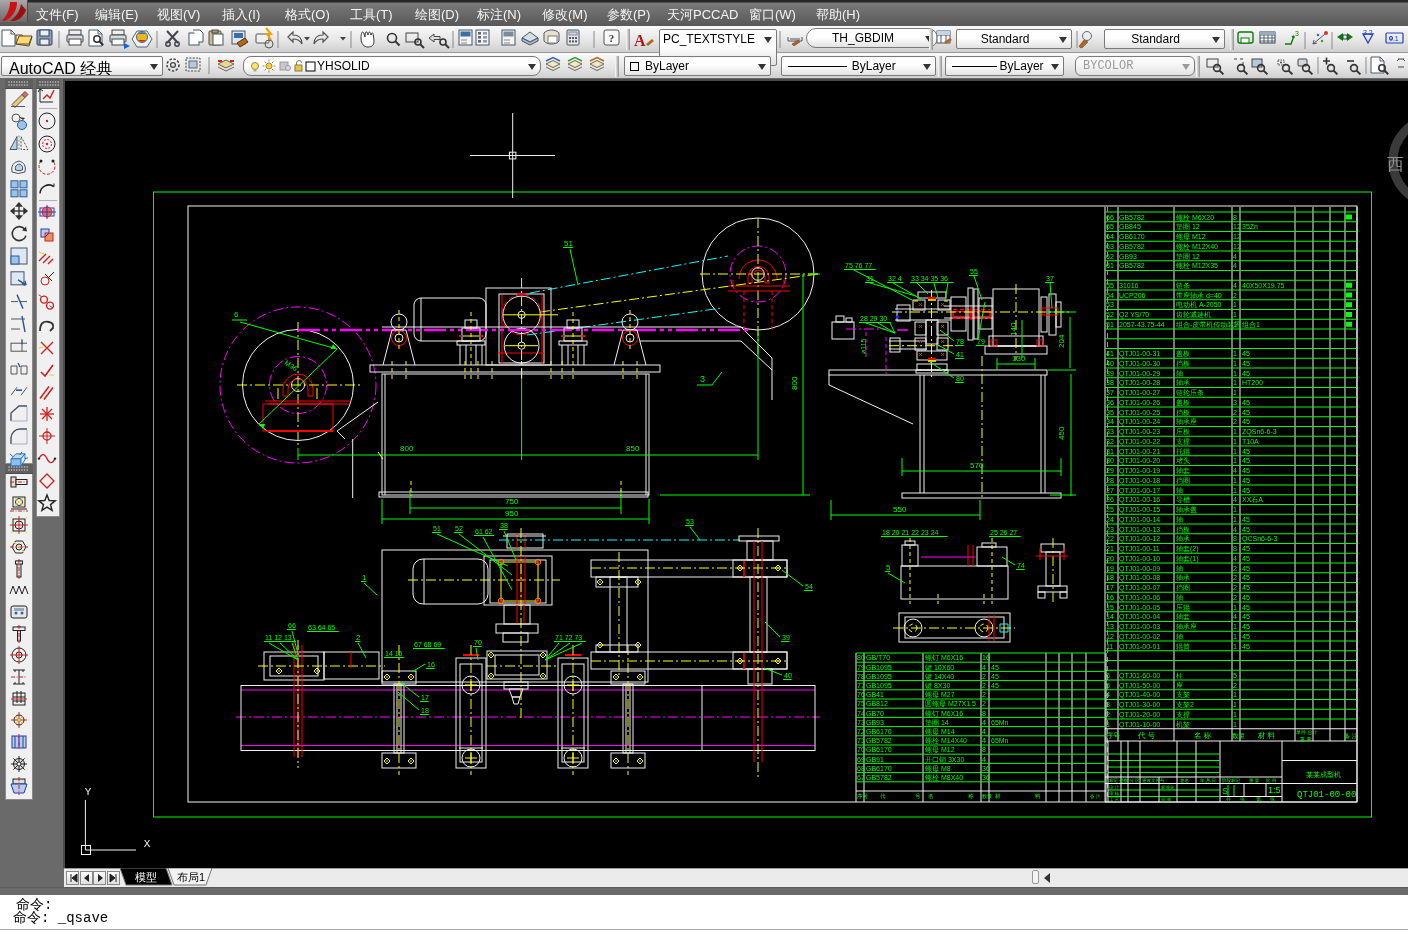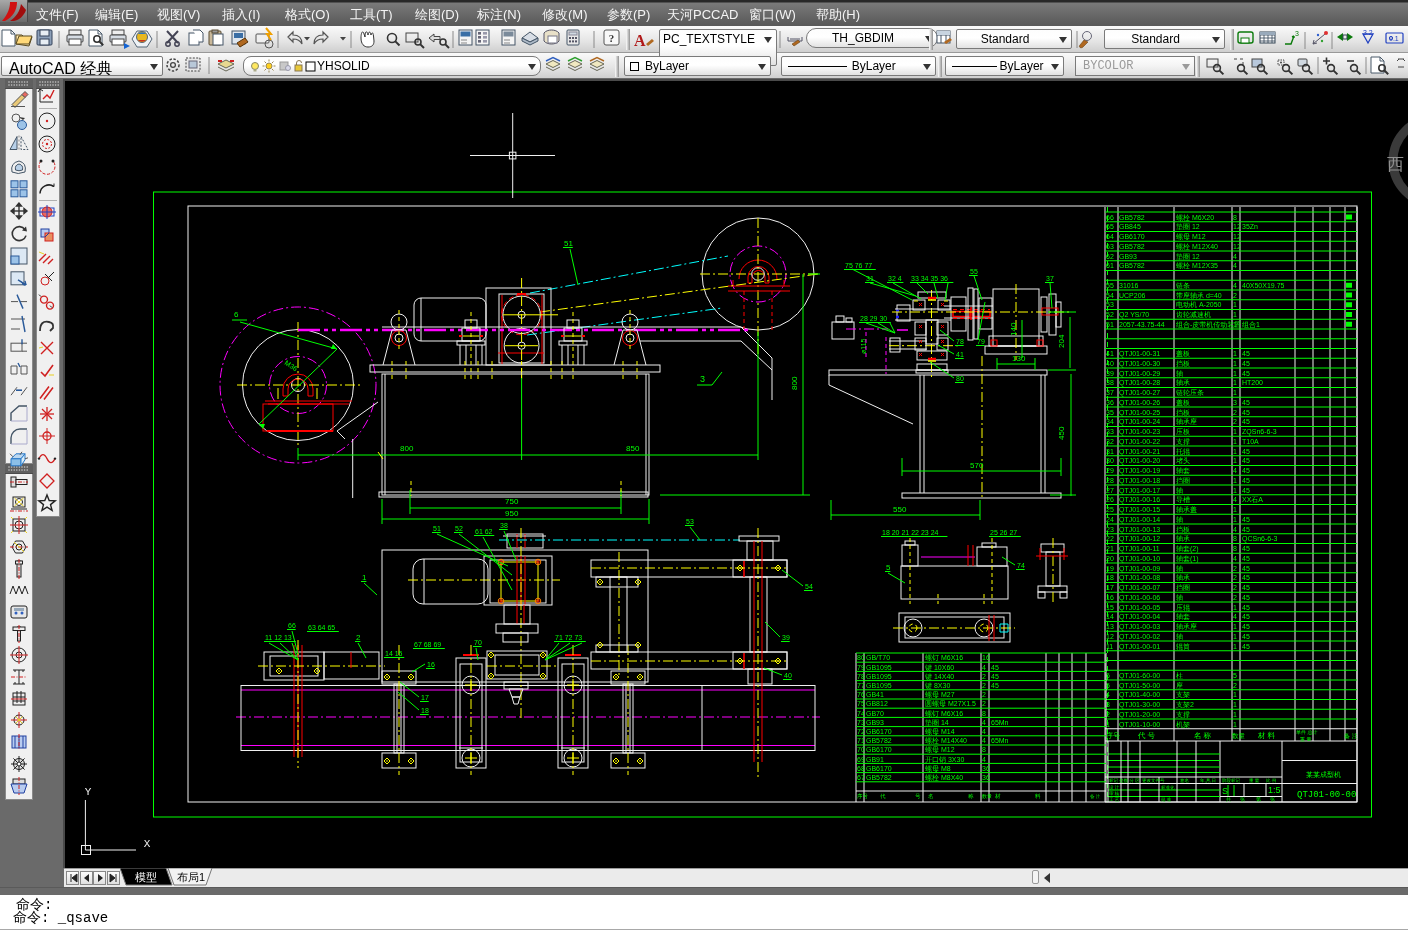--- a/index.html
+++ b/index.html
@@ -78,21 +78,21 @@
 <div style="position:absolute;left:781px;top:56px;width:155px;height:20px;background:linear-gradient(#fdfdfd,#fff 45%,#e2e2e2);border:1px solid #7a7a7a;border-radius:2px;font-size:12px;overflow:hidden">
     <span style="position:absolute;left:6px;top:9px;width:58.9px;height:1px;background:#000"></span>
     <span style="position:absolute;left:69.75px;top:2px;white-space:nowrap;font-family:'Liberation Sans',sans-serif;color:#000">ByLayer</span>
     <span style="position:absolute;right:4px;top:7px;width:0;height:0;border:4px solid transparent;border-top:6px solid #333"></span>
   </div>
 <div style="position:absolute;left:945px;top:56px;width:119px;height:20px;background:linear-gradient(#fdfdfd,#fff 45%,#e2e2e2);border:1px solid #7a7a7a;border-radius:2px;font-size:12px;overflow:hidden">
     <span style="position:absolute;left:6px;top:9px;width:45.22px;height:1px;background:#000"></span>
     <span style="position:absolute;left:53.550000000000004px;top:2px;white-space:nowrap;font-family:'Liberation Sans',sans-serif;color:#000">ByLayer</span>
     <span style="position:absolute;right:4px;top:7px;width:0;height:0;border:4px solid transparent;border-top:6px solid #333"></span>
   </div>
-<div style="position:absolute;left:1075px;top:56px;width:120px;height:20px;background:linear-gradient(#fdfdfd,#f5f5f5 45%,#e2e2e2);border:1px solid #7a7a7a;border-radius:0;font-size:12px;overflow:hidden">
+<div style="position:absolute;left:1075px;top:56px;width:120px;height:20px;background:linear-gradient(#fdfdfd,#f5f5f5 45%,#e2e2e2);border:1px solid #7a7a7a;border-radius:6px;font-size:12px;overflow:hidden">
     <span style="position:absolute;left:7px;top:2px;white-space:nowrap;font-family:'Liberation Mono',sans-serif;color:#9a9a9a">BYCOLOR</span>
     <span style="position:absolute;right:4px;top:7px;width:0;height:0;border:4px solid transparent;border-top:6px solid #9a9a9a"></span>
   </div>
 <svg width="1408" height="79" style="position:absolute;left:0;top:0">
     <defs>
       <linearGradient id="gr" x1="0" y1="0" x2="1" y2="0">
         <stop offset="0" stop-color="#fff"></stop>
         <stop offset="1" stop-color="#909090"></stop>
       </linearGradient>
     </defs>

